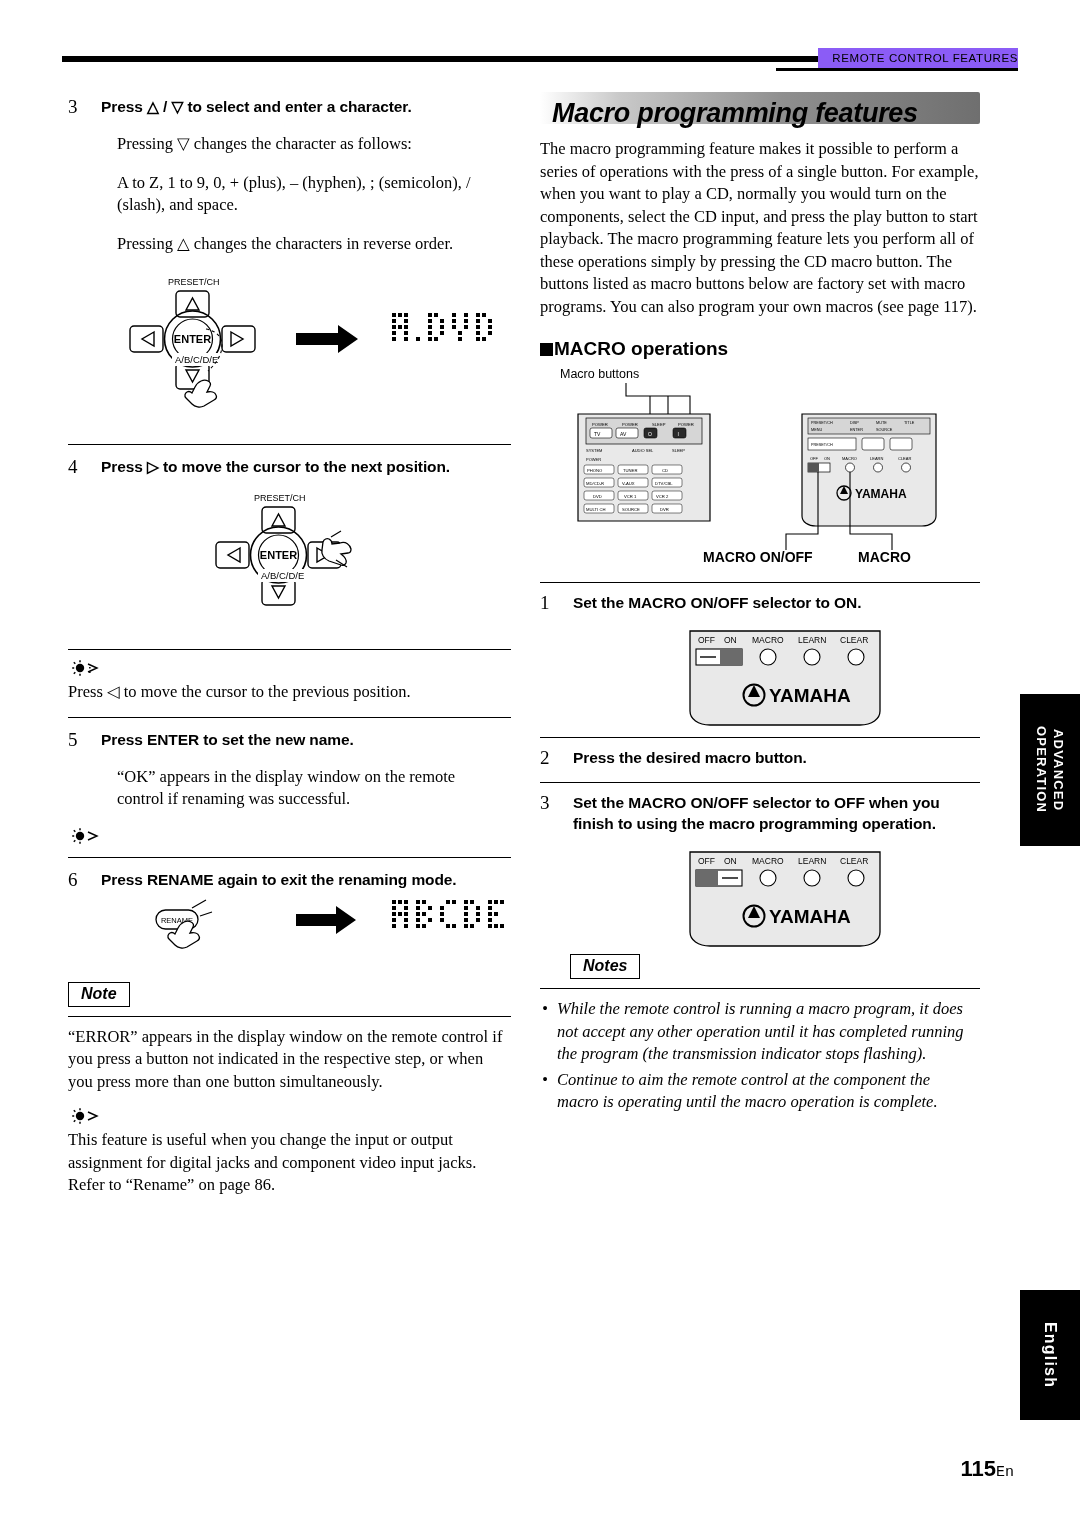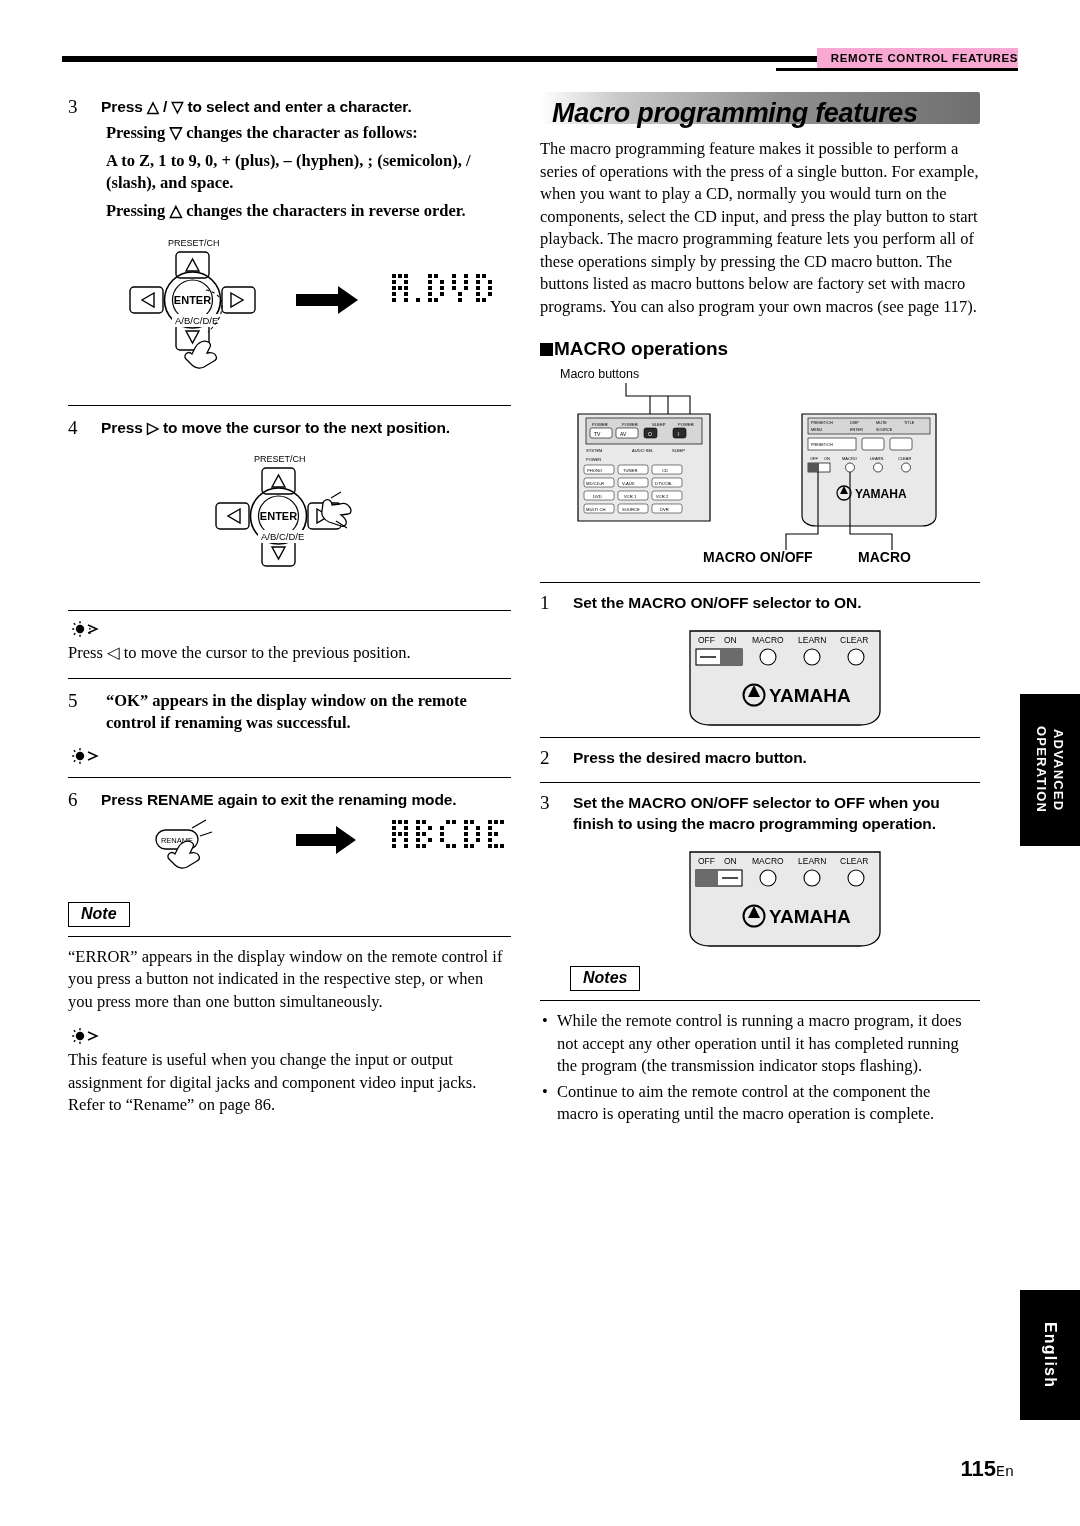--- a/index.html
+++ b/index.html
@@ -22,24 +22,24 @@
   }
   .header-rule {
     position: absolute;
     left: 0; right: 0; top: 8px;
     height: 6px;
     background: #000;
   }
   .header-title {
     position: absolute;
     right: 0; top: 0;
-    background: #f9a8d4;
+    background: #8b5cf6;
     padding-left: 14px;
     font-family: "Liberation Sans", sans-serif;
-    font-weight: bold;
+    font-weight: normal;
     font-size: 11.5px;
     letter-spacing: 0.6px;
     color: #000;
     line-height: 20px;
   }
   .header-title-underline {
     position: absolute;
     right: 0; top: 20px;
     width: 242px;
     height: 3px;
@@ -76,21 +76,21 @@
     font-weight: bold;
     font-size: 15.5px;
     line-height: 21px;
     letter-spacing: -0.1px;
   }
   .body-text {
     font-size: 16.5px;
     line-height: 22.5px;
     margin-top: 5px;
   }
-  .body-text p { margin: 5px; font-weight: bold; }
+  .body-text p { margin: 16px; }
 
   .rule {
     border: 0;
     border-top: 1px solid #000;
     margin: 13px 0 11px 0;
   }
   .rule-thin {
     border: 0;
     border-top: 1px solid #000;
     margin: 12px 0 9px 0;
@@ -194,20 +194,21 @@
   
   .fig { position: relative; }
   .fig svg { display: block; }
 
   ul.bullets {
     margin: 8px 8px 0 0;
     padding: 0;
     list-style: none;
     font-size: 16.5px;
     line-height: 22.5px;
+    font-style: italic;
   }
   ul.bullets li {
     position: relative;
     padding-left: 17px;
     margin-bottom: 3px;
   }
   ul.bullets li:before {
     content: "\2022";
     position: absolute;
     left: 2px; top: 0;
@@ -366,20 +367,21 @@
       <text x="20" y="14" font-family="Liberation Sans, sans-serif" font-size="11" font-weight="bold">:</text>
       <path d="M20 5 L29 9 L20 13" fill="none" stroke="#000" stroke-width="1.4"></path>
     </svg>
   </div>
   <div class="body-text">Press ◁ to move the cursor to the previous position.</div>
 
   <hr class="rule">
 
   <div class="step">
     <div class="step-num">5</div>
+    <div class="step-head">Press ENTER to set the new name.</div>
     <div class="body-text">
       <p>“OK” appears in the display window on the remote control if renaming was successful.</p>
     </div>
   </div>
 
   <div class="tip-icon" style="margin-top:12px;">
     <svg width="32" height="18" viewBox="0 0 32 18" xmlns="http://www.w3.org/2000/svg">
       <circle cx="12" cy="9" r="4.2" fill="#000"></circle>
       <g stroke="#000" stroke-width="1.5">
         <path d="M12 1.2 L12 3.2 M12 14.8 L12 16.8 M4.2 9 L6.2 9 M5.8 3.2 L7.3 4.7 M5.8 14.8 L7.3 13.3"></path>
@@ -671,21 +673,21 @@
       <circle cx="272" cy="34" r="8" fill="#fff" stroke="#000" stroke-width="1.1"></circle>
       <circle cx="316" cy="34" r="8" fill="#fff" stroke="#000" stroke-width="1.1"></circle>
       <g>
         <path d="M208 74 l6 -12 l6 12 z" fill="#000"></path>
         <circle cx="214" cy="72" r="10.5" fill="none" stroke="#000" stroke-width="2"></circle>
         <text x="229" y="79" font-family="Liberation Sans, sans-serif" font-size="19" font-weight="bold">YAMAHA</text>
       </g>
     </svg>
   </div>
 
-  <div style="margin-top:12px;padding-left:30px;">
+  <div style="padding-left:30px;">
     <div class="note-box">Notes</div>
   </div>
   <hr class="rule-thin" style="margin-top:9px;">
   <ul class="bullets">
     <li>While the remote control is running a macro program, it does not accept any other operation until it has completed running the program (the transmission indicator stops flashing).</li>
     <li>Continue to aim the remote control at the component the macro is operating until the macro operation is complete.</li>
   </ul>
 </div>
 
 <div class="side-tab" id="tab-advanced">

